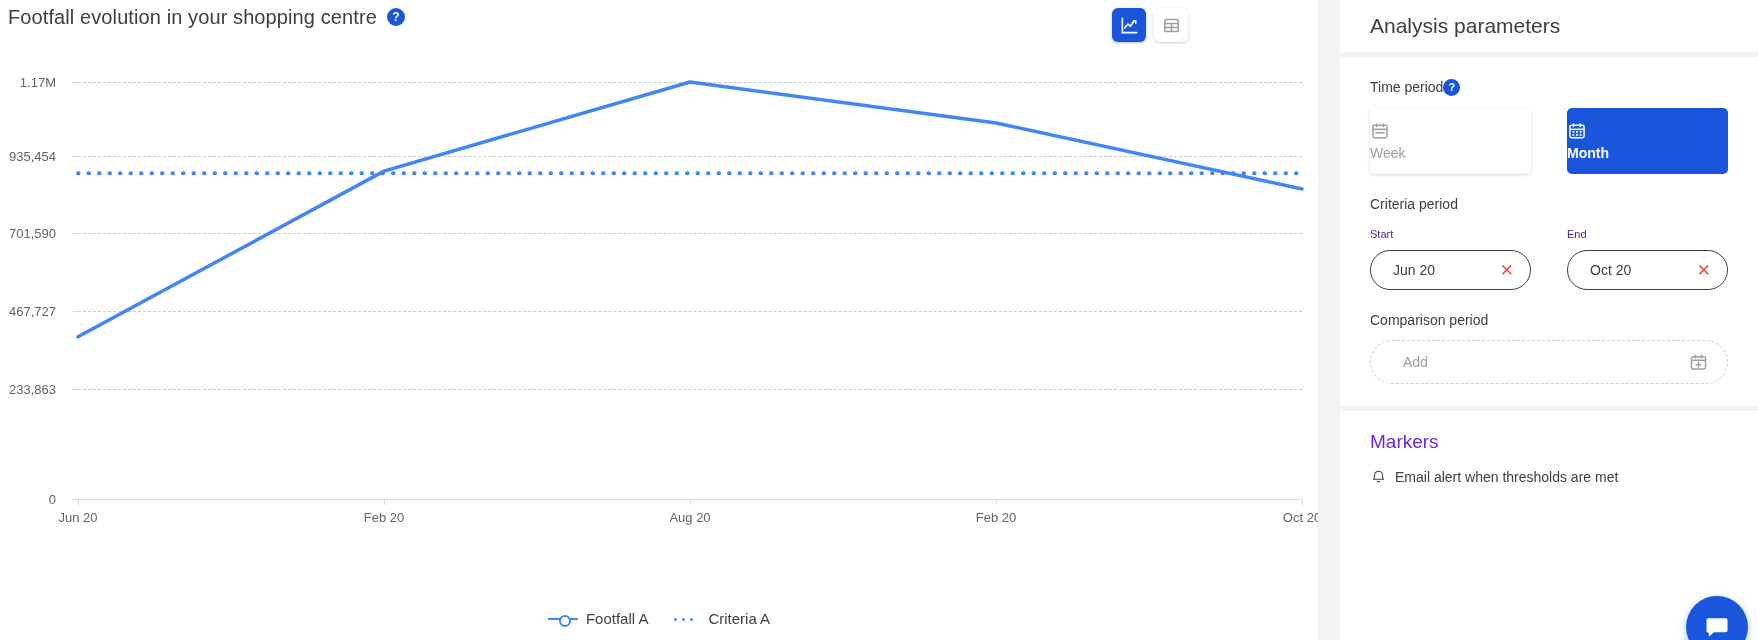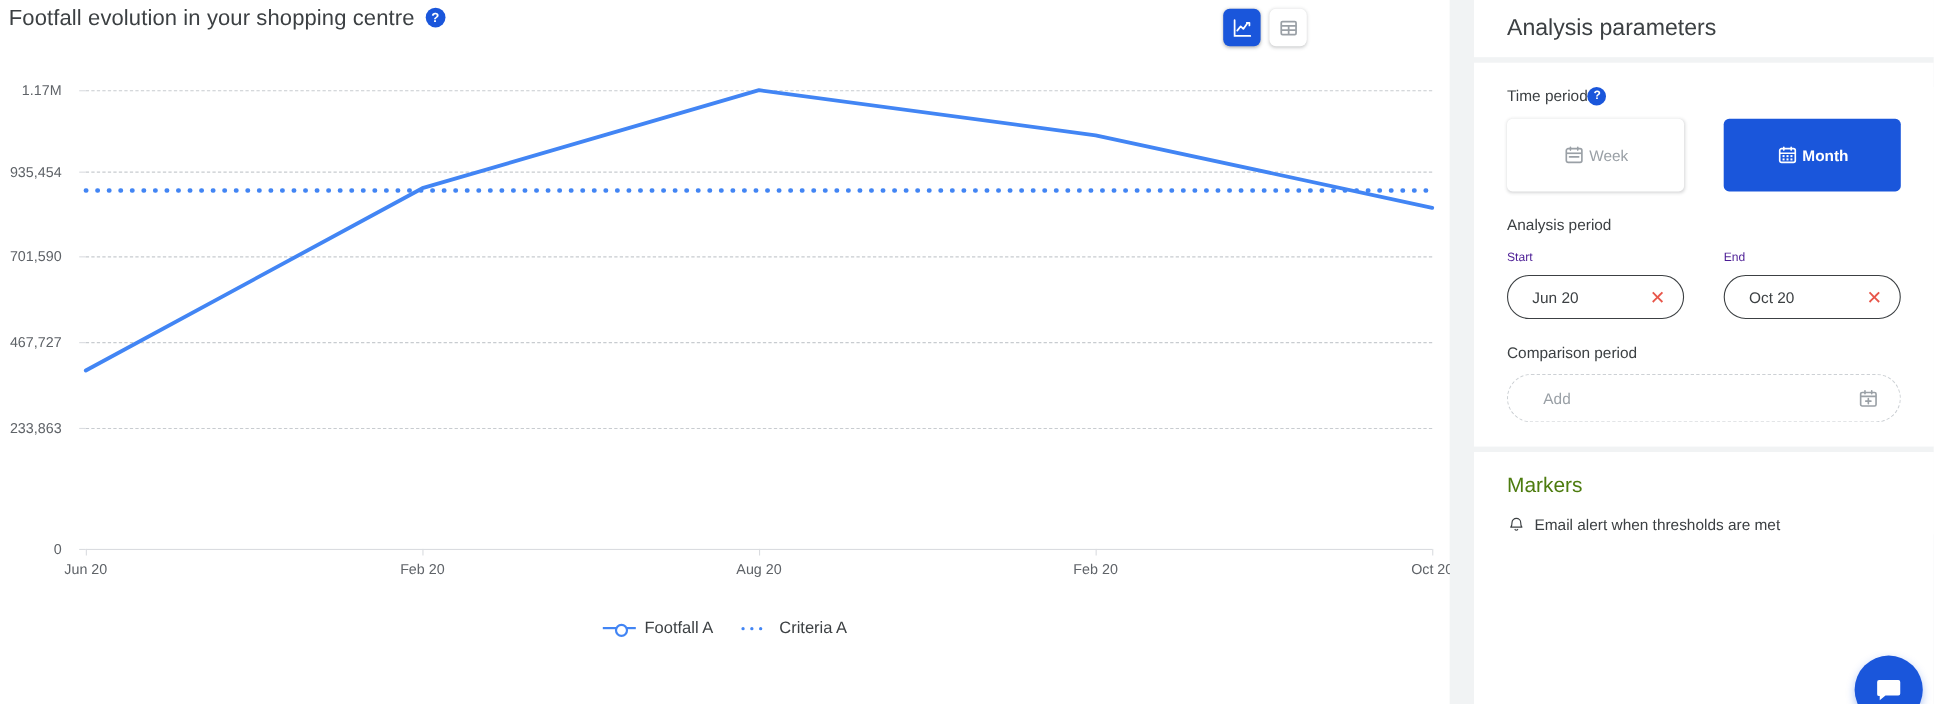--- a/index.html
+++ b/index.html
@@ -95,21 +95,21 @@
   }
   svg.series { position: absolute; left: 0; top: 0; overflow: visible; }
 
   .legend {
     position: absolute; left: 0; top: 516px;
     width: 1318px;
     display: flex; align-items: center; justify-content: center;
     gap: 26px;
     font-size: 15px; color: #3c4043;
   }
-  .legend-item { display: flex; align-items: center; gap: 8px; cursor: pointer; }
+  .legend-item { display: flex; align-items: center; gap: 8px; cursor: pointer; margin-top: 48px; }
   .lg-swatch-line {
     width: 30px; height: 10px; position: relative;
   }
   .lg-swatch-line:before {
     content: ""; position: absolute; left: 0; top: 4px;
     width: 30px; height: 2px; background: #4285f4;
   }
   .lg-swatch-line:after {
     content: ""; position: absolute; left: 11px; top: 1px;
     width: 8px; height: 8px; border-radius: 50%;
@@ -151,22 +151,22 @@
   .field-label {
     display: flex; align-items: flex-start; 
     font-size: 14px; color: #3c4043;
     margin-top: 22px;
   }
   .help-badge.sm { width: 17px; height: 17px; font-size: 11px; margin-left: 0; top: 0; }
 
   .seg-row { display: flex; gap: 20px; margin-top: 12px; }
   .seg {
     flex: 1 1 0; height: 66px; border-radius: 5px;
-    display: flex; 
-    align-items: center; justify-content: center; gap: 4px;
+    display: flex; flex-direction: column;
+    align-items: flex-start; justify-content: center; gap: 4px;
     cursor: pointer; background: #ffffff;
     box-shadow: 0 1px 3px rgba(60,64,67,.22);
     color: #9aa0a6; font-size: 14px;
   }
   .seg.active {
     background: #1a56db; color: #ffffff; font-weight: 700;
     box-shadow: none;
     margin-left: 16px;
   }
 
@@ -185,21 +185,21 @@
 
   .add-pill {
     margin-top: 12px;
     height: 44px; border: 1px dashed #cdd1d5; border-radius: 24px;
     display: flex; align-items: center; justify-content: space-between;
     padding: 0 18px 0 32px;
     font-size: 14px; color: #9aa0a6; cursor: pointer;
     background: #ffffff;
   }
 
-  .markers-title { font-size: 19px; color: #4d7c0f; padding-top: 20px; }
+  .markers-title { font-size: 19px; color: #6d28d9; padding-top: 20px; }
   .marker-row {
     display: flex; align-items: flex-start; gap: 8px;
     font-size: 14px; color: #3c4043;
     margin-top: 16px; cursor: pointer;
   }
 
   .fab {
     position: absolute; right: 10px; bottom: -18px;
     width: 62px; height: 62px; border-radius: 50%;
     background: #1a56db;
@@ -339,21 +339,21 @@
                 <rect x="6.6" y="15.6" width="2.2" height="2.2"></rect>
                   <rect x="10.9" y="15.6" width="2.2" height="2.2"></rect>
                   <rect x="15.2" y="15.6" width="2.2" height="2.2"></rect>
               </g>
             </svg>
             <span>Month</span>
           </div>
         </div>
 
         <div class="field-label">
-          <span>Analysis period</span>
+          <span>Criteria period</span>
         </div>
 
         <div class="period-row">
           <div class="period-col">
             <div class="sub-label">Start</div>
             <div class="chip">
               <span>Jun 20</span>
               <span class="chip-x">✕</span>
             </div>
           </div>

